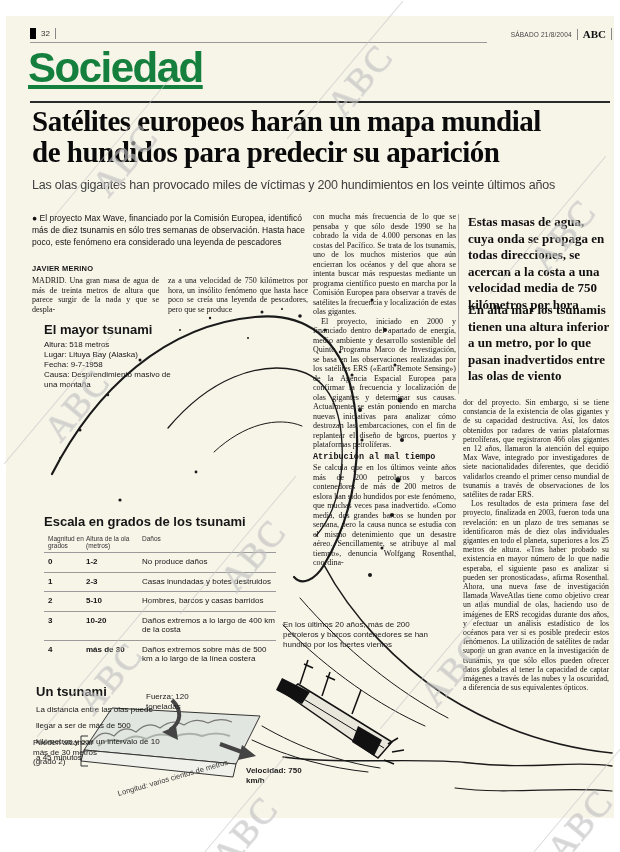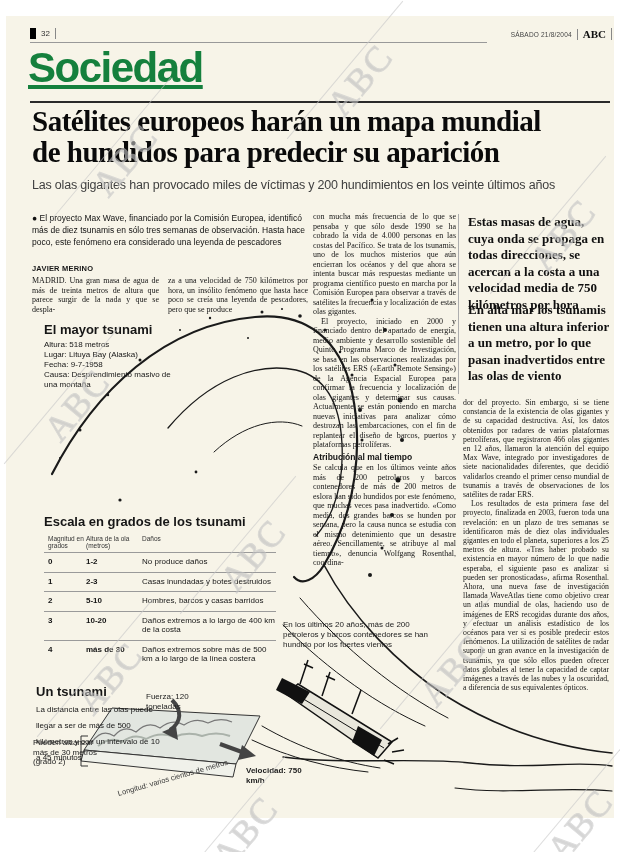--- a/index.html
+++ b/index.html
@@ -33,21 +33,21 @@
   .byline { left:32px; top:264px; font-size:7.5px; font-weight:bold; letter-spacing:.2px; }
 
   .bodytext { font-family:"Liberation Serif",serif; font-size:8px; line-height:9.5px;
               text-align:justify; color:#151515; }
   .col1 { left:32px;  top:276px; width:127px; }
   .col2 { left:168px; top:276px; width:140px; }
   .col3 { left:313px; top:212px; width:143px; }
   .col4 { left:463px; top:398px; width:146px; height:352px; overflow:hidden;
           font-size:7.8px; line-height:9.2px; }
   .indent { text-indent:8px; }
-  .col-subhead { font-family:Liberation Sans, sans-serif; font-weight:bold; font-size:8.5px;
+  .col-subhead { font-family:Liberation Mono, monospace; font-weight:bold; font-size:8.5px;
                  text-align:left; margin:3px 0 1px 0; }
 
   
   .quote-rule { left:458px; top:214px; width:1px; height:180px; background:#adadad; }
   .quote { font-family:"Liberation Serif",serif; font-weight:bold; font-size:13px;
            line-height:16.5px; color:#101010; width:142px; left:468px; }
   .quote1 { top:214px; }
   .quote2 { top:302px; }
 
   

